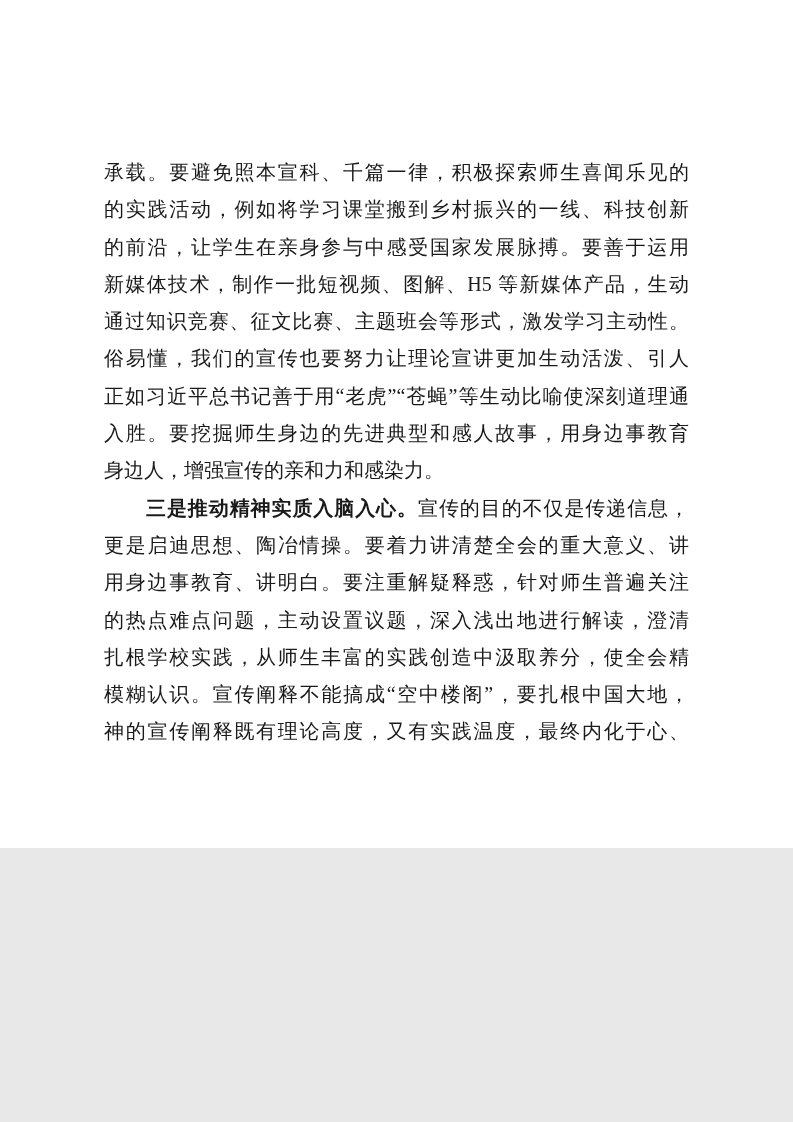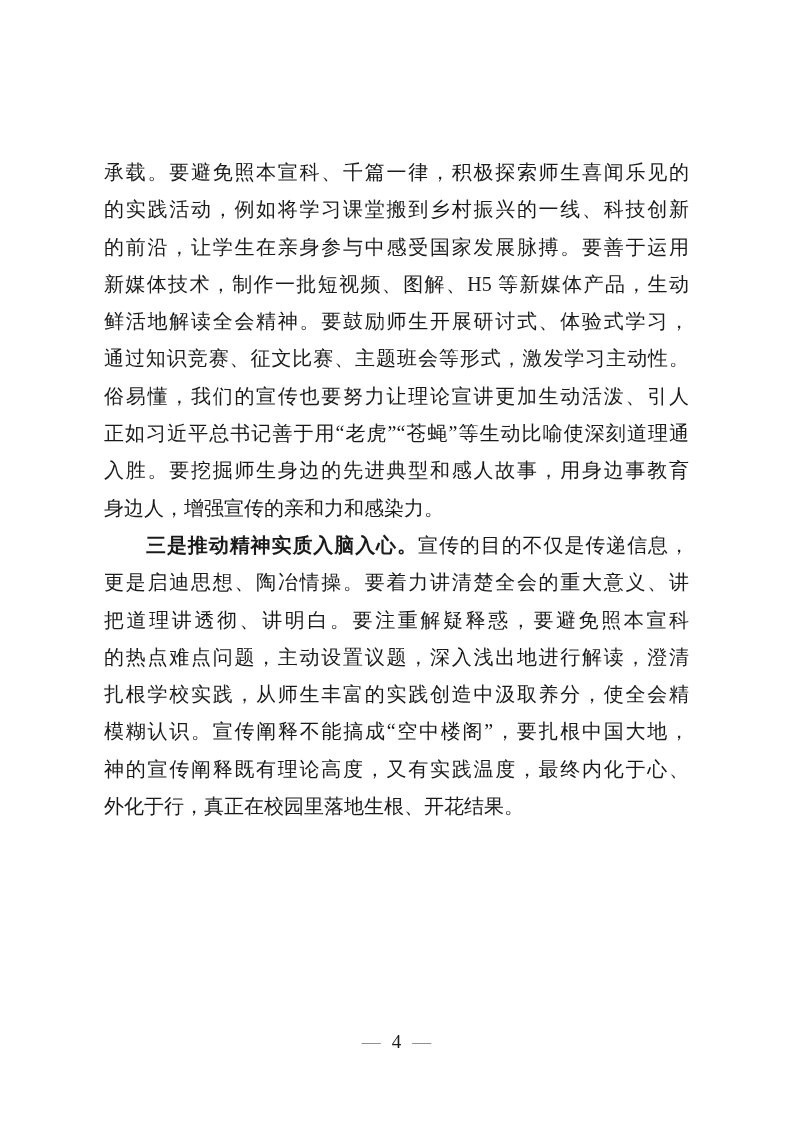--- a/index.html
+++ b/index.html
@@ -3,21 +3,21 @@
 <meta charset="utf-8">
 <style>
   html, body {
     margin: 0;
     padding: 0;
     background: #e8e8e8;
   }
   .page {
     position: relative;
     width: 793px;
-    height: 1122px;
+    height: 848px;
     background: #ffffff;
     margin: 0 auto;
     overflow: hidden;
     font-family: "Liberation Serif", "DejaVu Serif", serif;
     color: #1a1a1a;
   }
   .content {
     position: absolute;
     left: 104px;
     top: 154px;
@@ -69,36 +69,34 @@
 <body>
 
 <div class="page">
 
   <div class="content">
       <div class="paragraph">
         <div class="line just"><span class="seg">承载。要避免照本宣科、千篇一律，积极探索师生喜闻乐见的</span></div>
         <div class="line just"><span class="seg">的实践活动，例如将学习课堂搬到乡村振兴的一线、科技创新</span></div>
         <div class="line just"><span class="seg">的前沿，让学生在亲身参与中感受国家发展脉搏。要善于运用</span></div>
         <div class="line just"><span class="seg">新媒体技术，制作一批短视频、图解、H5 等新媒体产品，生动</span></div>
-        <div class="line just"><span class="seg">鲜活地解读全会精神。要鼓励师生开展研讨式、体验式学习，</span></div>
         <div class="line just"><span class="seg">通过知识竞赛、征文比赛、主题班会等形式，激发学习主动性。</span></div>
         <div class="line just"><span class="seg">俗易懂，我们的宣传也要努力让理论宣讲更加生动活泼、引人</span></div>
         <div class="line just"><span class="seg">正如习近平总书记善于用“老虎”“苍蝇”等生动比喻使深刻道理通</span></div>
         <div class="line just"><span class="seg">入胜。要挖掘师生身边的先进典型和感人故事，用身边事教育</span></div>
         <div class="line"><span class="seg">身边人，增强宣传的亲和力和感染力。</span></div>
       </div>
       <div class="paragraph">
         <div class="line just ind"><span class="seg bold">三是推动精神实质入脑入心。</span><span class="seg">宣传的目的不仅是传递信息，</span></div>
         <div class="line just"><span class="seg">更是启迪思想、陶冶情操。要着力讲清楚全会的重大意义、讲</span></div>
-        <div class="line just"><span class="seg">把道理讲透彻、讲明白。要注重解疑释惑，要避免照本宣科</span></div>
+        <div class="line just"><span class="seg">用身边事教育、讲明白。要注重解疑释惑，针对师生普遍关注</span></div>
         <div class="line just"><span class="seg">的热点难点问题，主动设置议题，深入浅出地进行解读，澄清</span></div>
         <div class="line just"><span class="seg">扎根学校实践，从师生丰富的实践创造中汲取养分，使全会精</span></div>
         <div class="line just"><span class="seg">模糊认识。宣传阐释不能搞成“空中楼阁”，要扎根中国大地，</span></div>
         <div class="line just"><span class="seg">神的宣传阐释既有理论高度，又有实践温度，最终内化于心、</span></div>
-        <div class="line"><span class="seg">外化于行，真正在校园里落地生根、开花结果。</span></div>
       </div>
     </div>
 
   <div class="footer">
     <span class="dash">—</span><span class="pagenum">4</span><span class="dash">—</span>
   </div>
 
 </div>
 
 </body></html>

